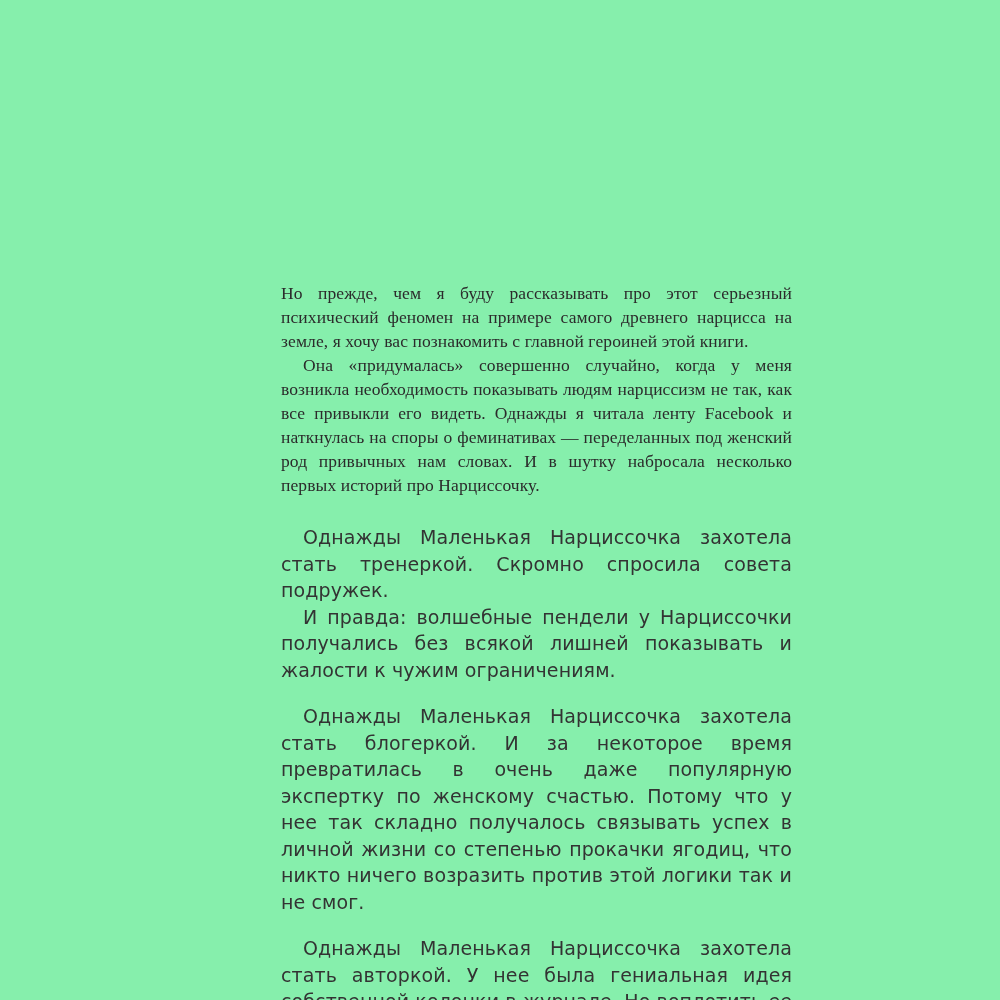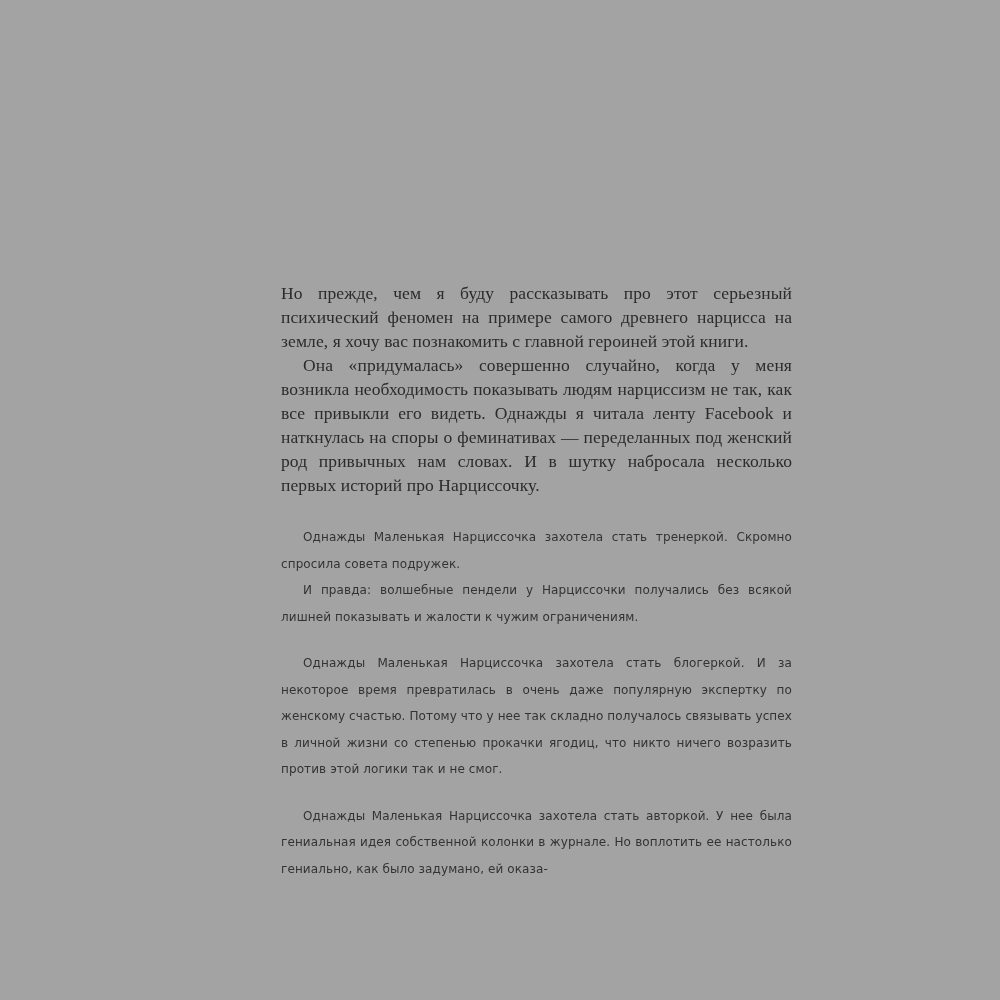--- a/index.html
+++ b/index.html
@@ -10,21 +10,21 @@
   body {
     width: 1000px;
     height: 1000px;
     position: relative;
     overflow: hidden;
     font-family: "Liberation Serif", serif;
   }
   .book-page {
     position: absolute;
     inset: 0;
-    background: #a3a3a3;
+    background: #86efac;
   }
   .text-block {
     position: absolute;
     left: 281px;
     top: 281px;
     width: 511px;
   }
   p {
     margin: 0;
     padding: 0;
@@ -32,21 +32,21 @@
   }
   .serif {
     font-family: "Liberation Serif", serif;
     font-size: 17.5px;
     line-height: 24px;
     color: #2b2b2b;
     letter-spacing: 0.1px;
   }
   .casual {
     font-family: "DejaVu Sans", sans-serif;
-    font-size: 12px;
+    font-size: 19px;
     line-height: 26.5px;
     color: #333333;
     letter-spacing: 0.1px;
   }
   .indent {
     text-indent: 22px;
   }
   .noindent {
     text-indent: 0;
   }

